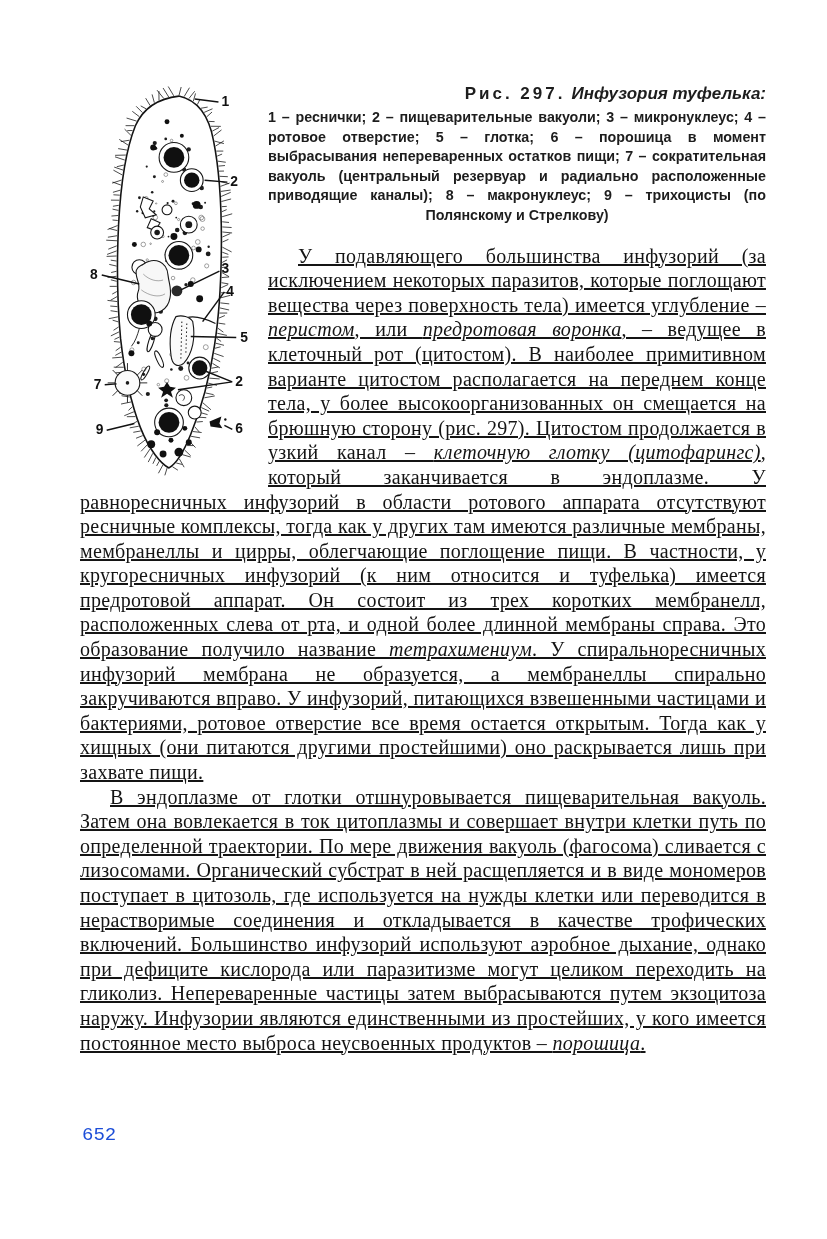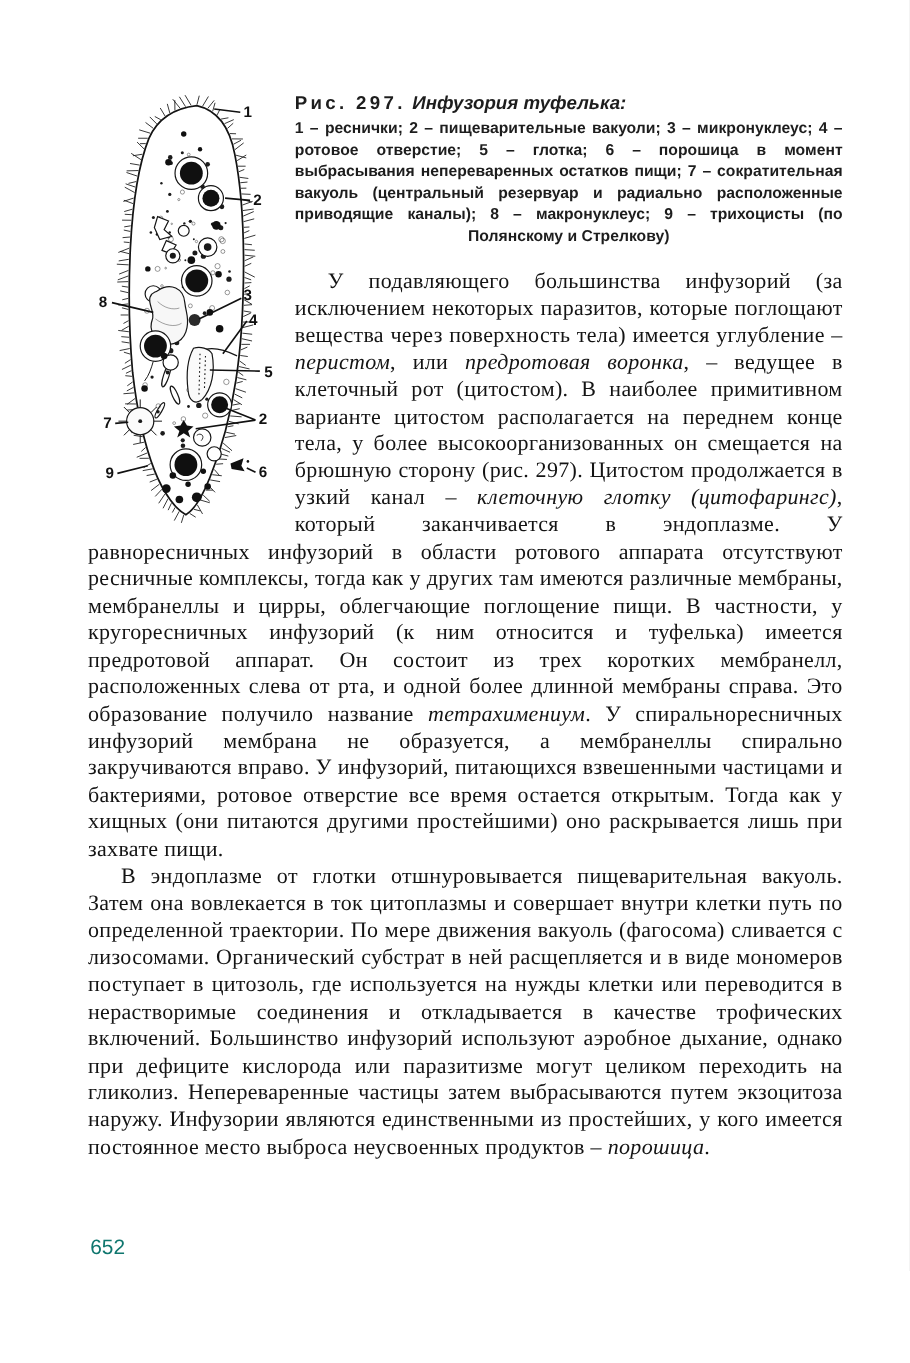--- a/index.html
+++ b/index.html
@@ -23,21 +23,21 @@
     margin:2px 10px 6px 0;
   }
   .figure-block svg{display:block;width:178px;height:398px;}
   .caption{
     font-family:"Liberation Sans","DejaVu Sans",sans-serif;
     font-weight:700;
     color:#1d1d1d;
     margin-bottom:18px;
   }
   .caption-title{
-    text-align:left;
+    text-align:right;
     font-size:17px;
     line-height:23px;
     margin-bottom:3px;
     white-space:nowrap;
   }
   .cap-label{letter-spacing:3px;font-style:normal;}
   .cap-name{font-style:italic;margin-left:6px;}
   .caption-legend{
     font-size:14.3px;
     line-height:19.6px;
@@ -45,28 +45,29 @@
     text-align-last:center;
   }
   .para{
     margin:0;
     font-size:20px;
     line-height:24.6px;
     letter-spacing:0.3px;
     text-align:justify;
     text-indent:30px;
     color:#141414;
+    text-decoration:underline;
   }
   .para .it{font-style:italic;}
   .page-number{
     position:absolute;
     left:82px;top:1124px;
     font-size:19px;
-    color:#0f766e;
-    font-family:Liberation Sans, sans-serif;
+    color:#1d4ed8;
+    font-family:Liberation Mono, monospace;
   }
   .fig-label{
     font-family:"Liberation Sans","DejaVu Sans",sans-serif;
     font-weight:700;
     font-size:14px;
     fill:#111;
   }
 </style>
 </head>
 <body>

